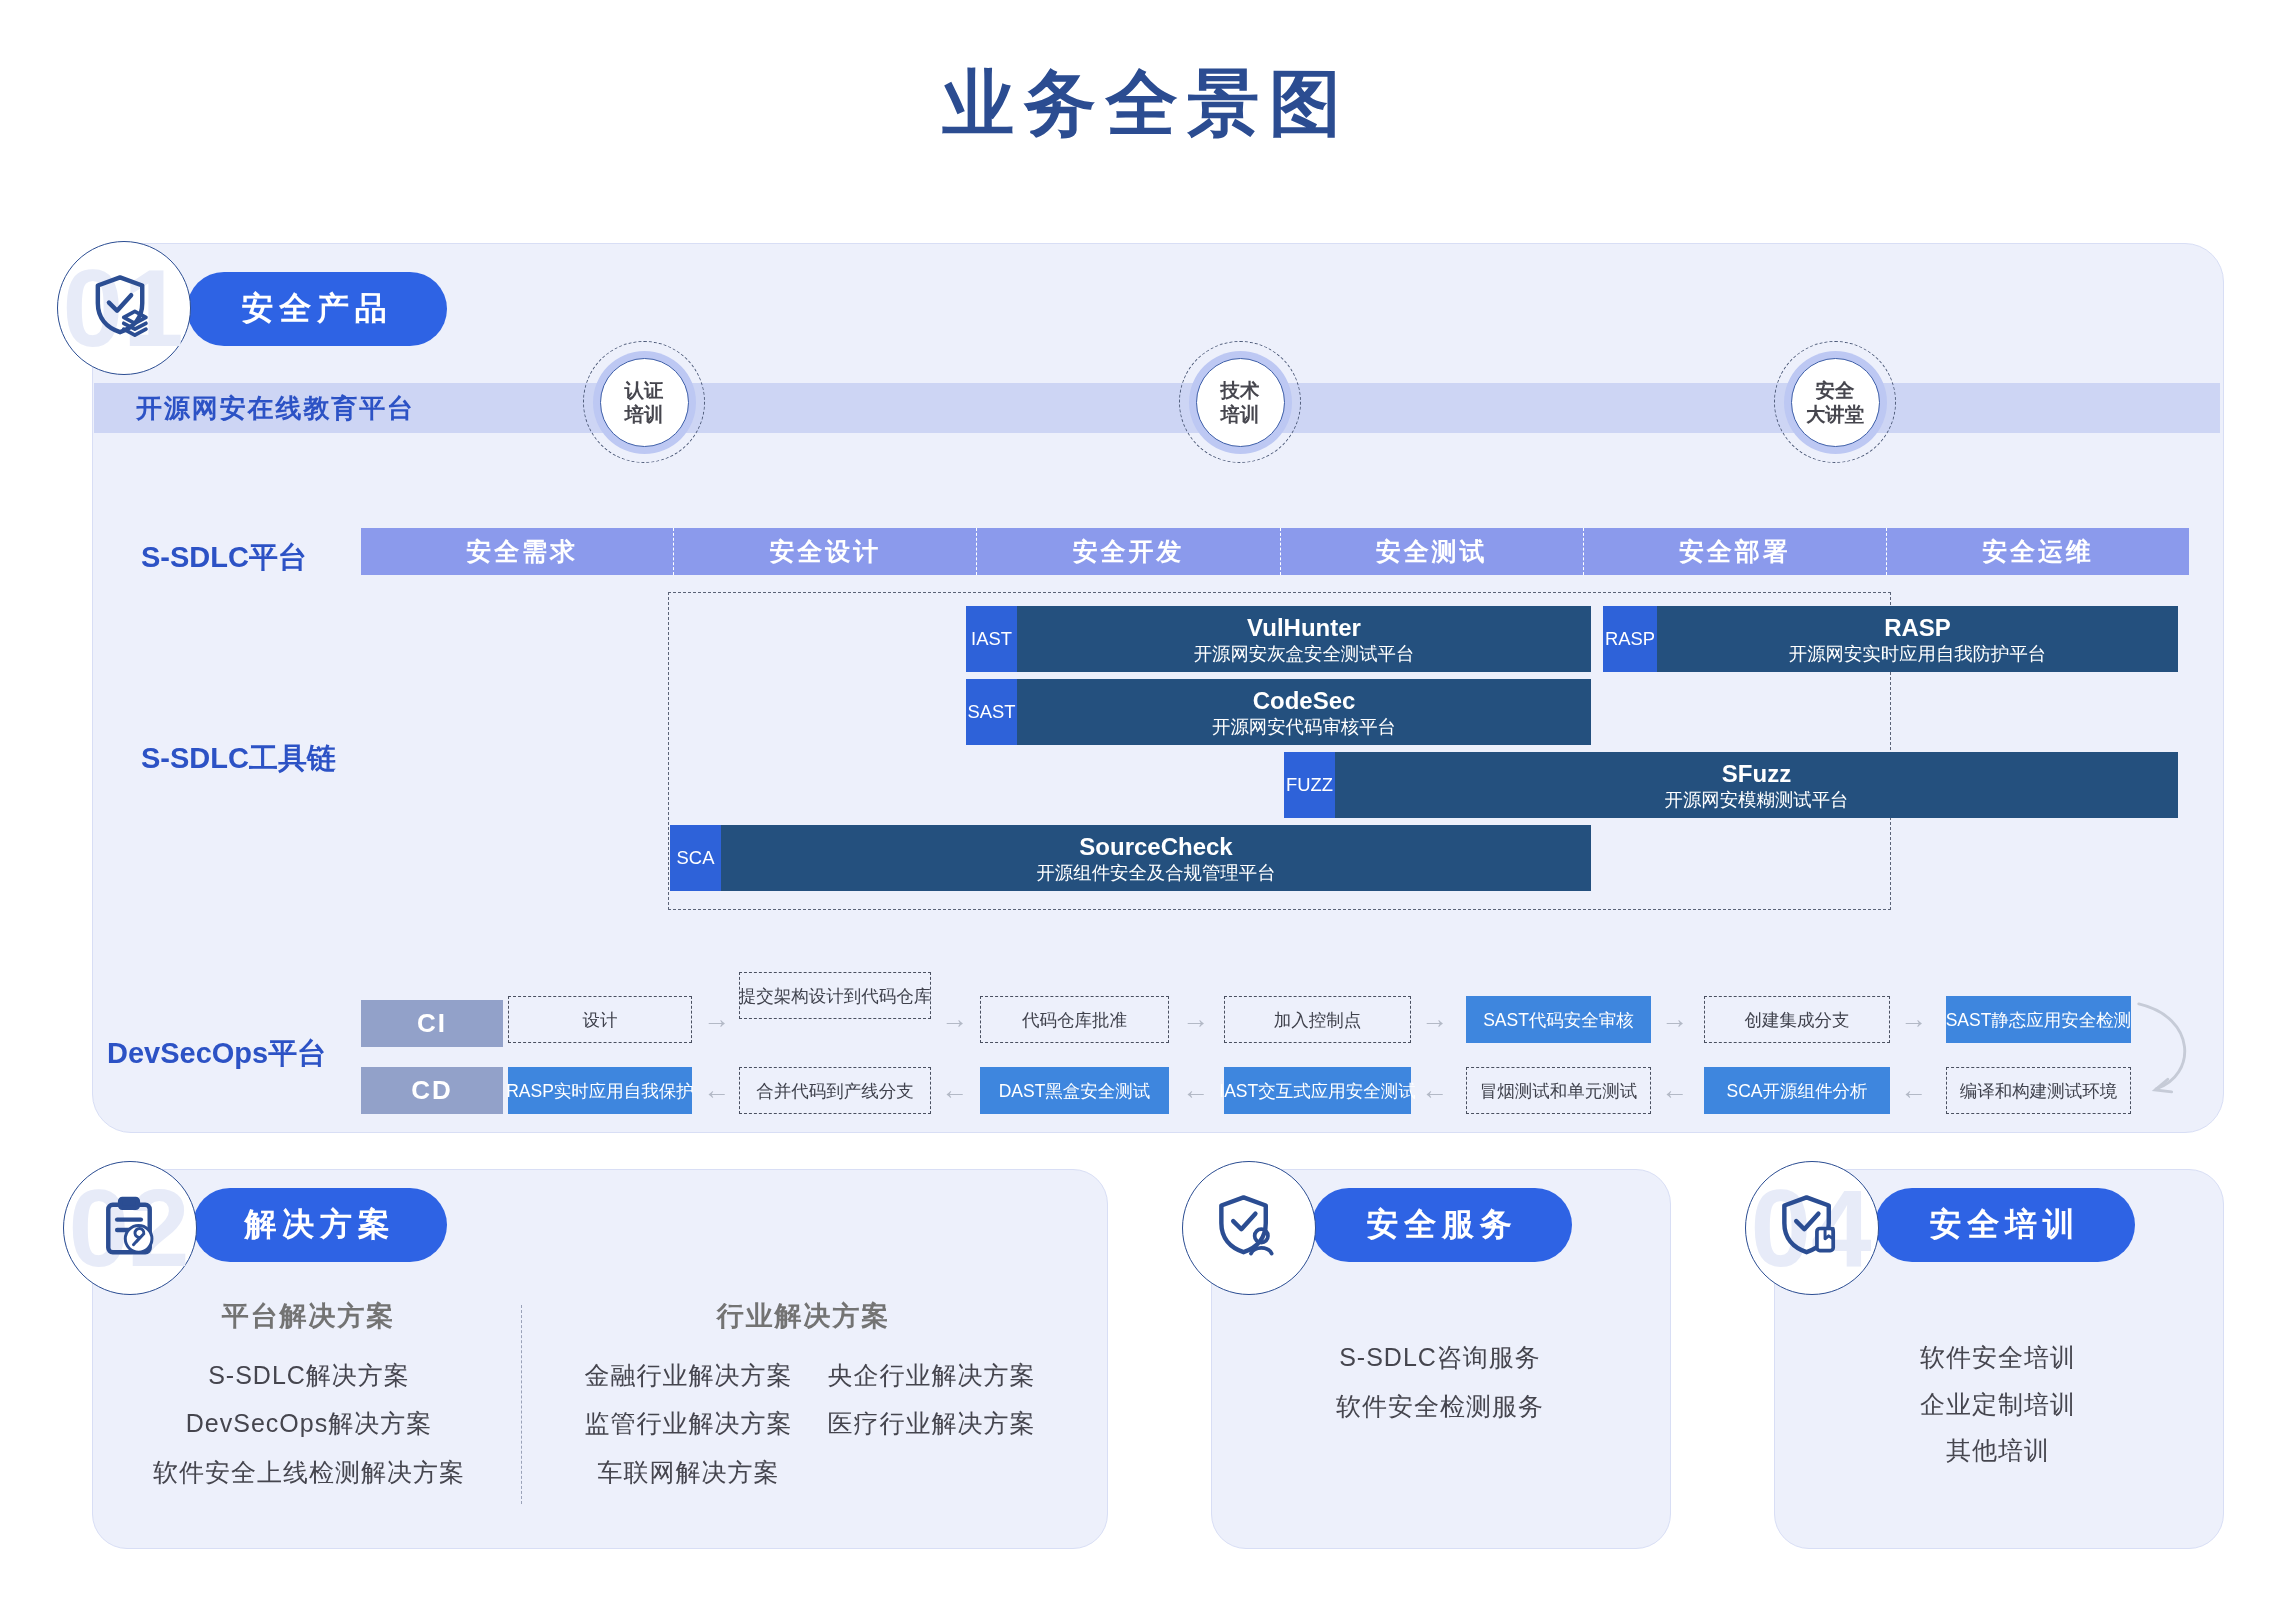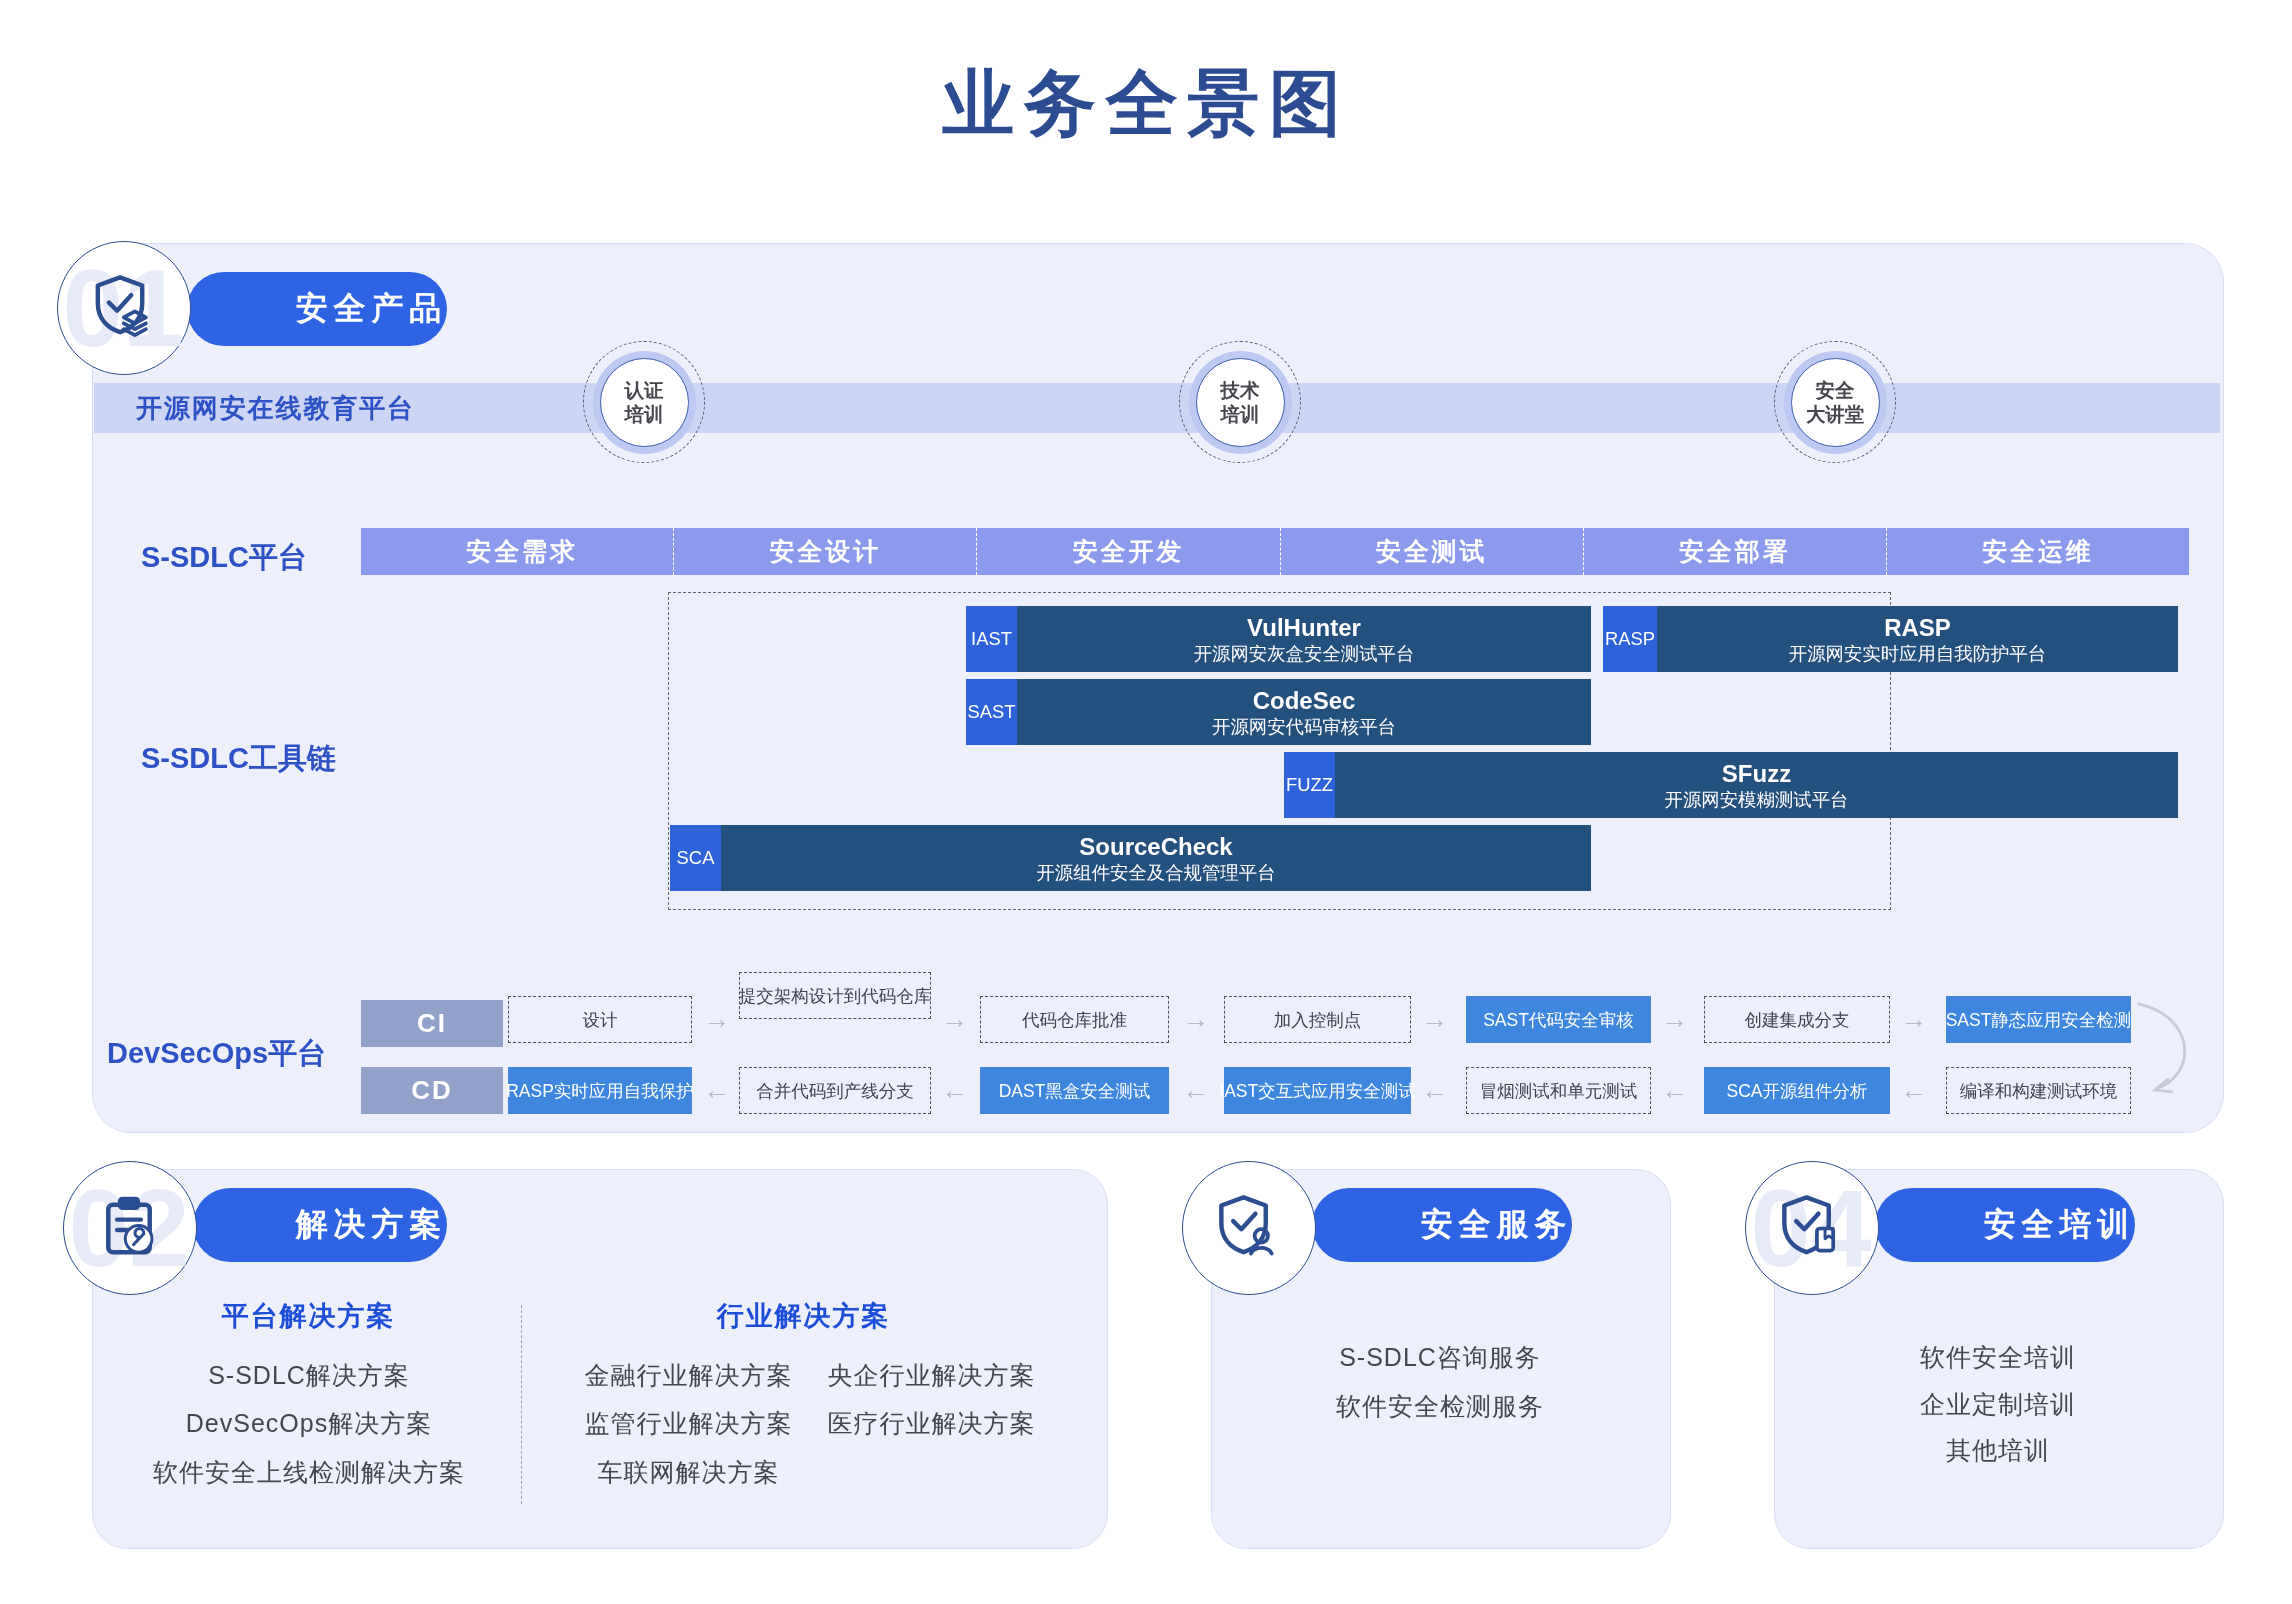--- a/index.html
+++ b/index.html
@@ -4,40 +4,40 @@
 <style>
   html,body{margin:0;padding:0;background:#fff;}
   body{font-family:"Liberation Sans","DejaVu Sans",sans-serif;}
   #canvas{position:relative;width:2293px;height:1605px;background:#ffffff;overflow:hidden;}
   .abs{position:absolute;}
   .panel{position:absolute;background:#EDF0FB;border:1.9px solid #D8DEF5;border-radius:35px;}
   .page-title{position:absolute;left:0;right:0;top:56px;text-align:center;font-size:72px;font-weight:bold;color:#2B4C91;letter-spacing:9.7px;}
   .badge-circle{position:absolute;width:132px;height:132px;border-radius:50%;background:#ffffff;border:1.9px solid #2B4D92;z-index:2;}
   .watermark{position:absolute;width:146px;text-align:center;font-size:109px;font-weight:bold;color:#E7EBF8;z-index:3;line-height:1;pointer-events:none;}
   .badge-icon{position:absolute;z-index:4;}
-  .pill{position:absolute;height:74px;border-radius:37px;background:#2E63E4;color:#fff;display:flex;align-items:center;justify-content:flex-end;font-size:32px;font-weight:bold;letter-spacing:5.8px;z-index:1;}
+  .pill{position:absolute;height:74px;border-radius:37px;background:#2E63E4;color:#fff;display:flex;align-items:center;justify-content:center;font-size:32px;font-weight:bold;letter-spacing:5.8px;z-index:1;}
   .blue-label{position:absolute;color:#2C52C5;font-weight:bold;}
   .edu-band{position:absolute;background:#CDD5F4;}
   .phase-band{position:absolute;background:#8B9AEC;display:flex;}
   .phase-cell{flex:1;display:flex;align-items:center;justify-content:center;color:#fff;font-size:25px;font-weight:bold;letter-spacing:2.9px;border-right:1.9px dashed #fff;}
   .phase-cell:last-child{border-right:none;}
   .dashed-frame{position:absolute;border:1.9px dashed #5B6377;}
   .ring-outer{position:absolute;width:120px;height:120px;border-radius:50%;border:1.9px dashed #4D5A78;display:flex;align-items:center;justify-content:center;z-index:5;}
   .ring-mid{width:103px;height:103px;border-radius:50%;background:#BDC8F3;display:flex;align-items:center;justify-content:center;}
   .ring-inner{width:87px;height:87px;border-radius:50%;background:#fff;border:1.9px solid #3D5EA8;display:flex;flex-direction:column;align-items:center;justify-content:center;color:#46464E;font-size:19.4px;font-weight:bold;line-height:24px;}
   .tool-tag{position:absolute;background:#2E62D9;color:#fff;display:flex;align-items:center;justify-content:center;font-size:18.4px;z-index:6;}
   .tool-bar{position:absolute;background:#24507E;color:#fff;display:flex;flex-direction:column;align-items:center;justify-content:center;z-index:6;}
   .tool-name{font-size:24px;font-weight:bold;line-height:29px;}
   .tool-desc{font-size:18.4px;line-height:24px;}
   .cicd-tag{position:absolute;width:142px;height:47px;background:#92A1C9;color:#fff;display:flex;align-items:center;justify-content:center;font-size:26px;font-weight:bold;letter-spacing:1.9px;}
   .step{position:absolute;height:47px;display:flex;align-items:center;justify-content:center;font-size:17.5px;white-space:nowrap;box-sizing:border-box;}
   .step.dashed{border:1.9px dashed #4A5060;color:#3F414C;background:transparent;}
   .step.solid{background:#3E86DE;color:#fff;}
   .flow-arrow{position:absolute;width:39px;height:47px;line-height:47px;text-align:center;font-size:27px;color:#B3B9C6;}
-  .sub-heading{position:absolute;width:291px;text-align:center;font-size:27px;font-weight:bold;color:#1d4ed8;letter-spacing:1.9px;}
+  .sub-heading{position:absolute;width:291px;text-align:center;font-size:27px;font-weight:bold;color:#737373;letter-spacing:1.9px;}
   .list-item{position:absolute;width:388px;text-align:center;font-size:25px;color:#45454E;letter-spacing:1px;}
   .v-divider{position:absolute;border-left:1.9px dashed #9AA2B8;}
   svg{display:block;}
 </style>
 </head>
 <body>
 
 <div id="canvas">
 
   <div class="page-title">业务全景图</div>

